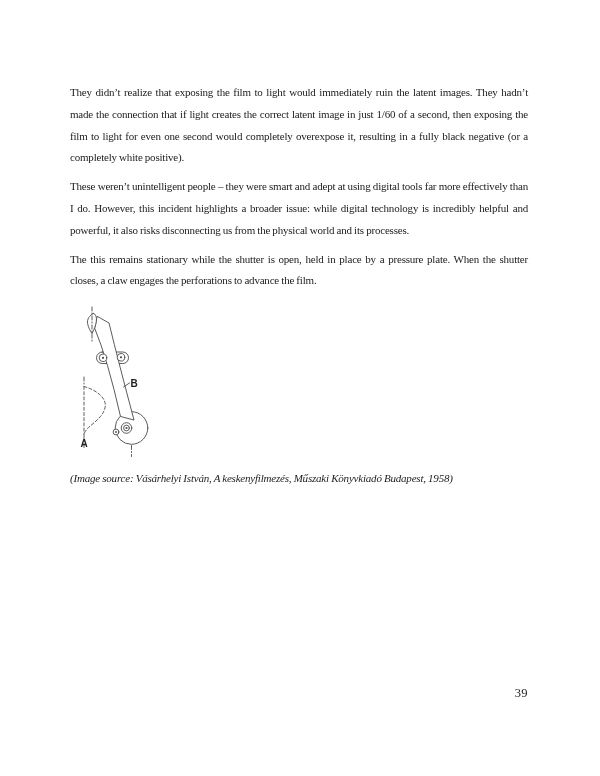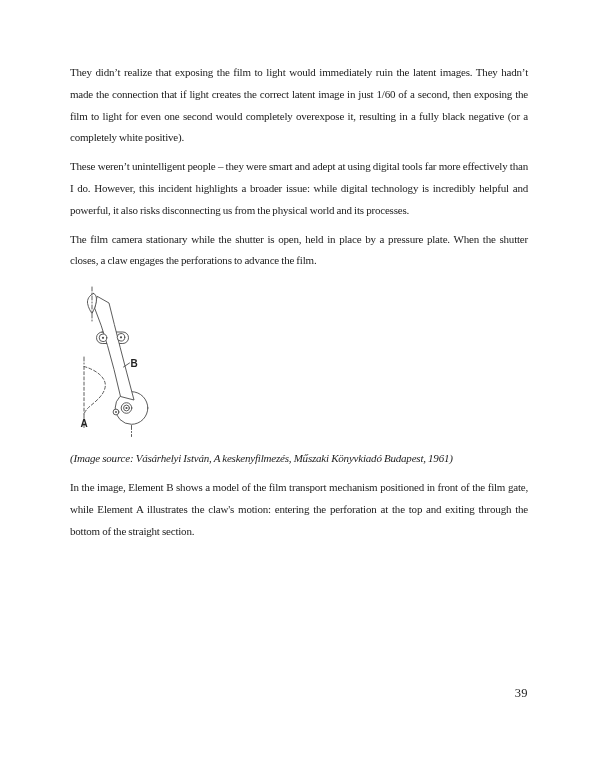--- a/index.html
+++ b/index.html
@@ -10,21 +10,21 @@
   body {
     width: 600px;
     height: 776px;
     overflow: hidden;
   }
   .page {
     position: relative;
     box-sizing: border-box;
     width: 600px;
     height: 776px;
-    padding: 62px 72px 0 70px;
+    padding: 82px 72px 0 70px;
     background: #ffffff;
     font-family: "Liberation Serif", serif;
     font-size: 11px;
     line-height: 21.8px;
     color: #1c1c1c;
     letter-spacing: -0.2px;
     word-spacing: -0.3px;
   }
   .page p {
     margin: 0 0 7px 0;
@@ -64,21 +64,21 @@
 
 <div class="page">
 
   <p>They didn’t realize that exposing the film to light would immediately ruin the latent images. They hadn’t made the connection that if light creates the correct latent image in just 1/60 of a second, then exposing the film to light for even one second would completely overexpose it, resulting in a fully black negative (or a completely white positive).</p>
 
   <p>These weren’t unintelligent people – they were smart and adept at using digital tools far more effectively than I do. However, this incident highlights a broader issue: while digital technology is incredibly helpful and powerful, it also risks disconnecting us from the physical world and its processes.</p>
 
 
 
 
-  <p>The film camera stationary while the shutter is open, held in place by a pressure plate. When the shutter closes, a claw engages the perforations to advance the film.</p>
+  <p>The this remains stationary while the shutter is open, held in place by a pressure plate. When the shutter closes, a claw engages the perforations to advance the film.</p>
 
   <div class="figure-block">
     <svg width="110" height="158" viewBox="58 392 110 158" fill="none" stroke="#4a4a4a" stroke-width="0.9" stroke-linecap="round">
 
       <circle cx="131.5" cy="519" r="16.3" fill="#ffffff"></circle>
 
       <rect x="96.5" y="443" width="32" height="11.5" rx="5.7" fill="#ffffff"></rect>
 
       <path fill="#ffffff" d="M97.5,407.5 L109,414 Q119,455 134,511 L120.5,507.5 Q107.5,450 94.8,419.5 Z"></path>
 
@@ -104,19 +104,18 @@
       <line x1="84" y1="525.5" x2="84" y2="539.5" stroke-dasharray="4 2 1 2"></line>
       <path stroke-dasharray="3 2.2" d="M84,477.5 C95,480.5 106,488 105.3,497 C104.5,506 95.5,512.5 88.5,518.5 C86.5,520.5 84.8,522.8 84,525"></path>
 
       <line x1="123.5" y1="478" x2="129.5" y2="474"></line>
 
       <text class="fig-label" x="130.5" y="477.5" stroke="none">B</text>
       <text class="fig-label" x="80.5" y="537.5" stroke="none">A</text>
     </svg>
   </div>
 
-  <p class="caption">(Image source: Vásárhelyi István, A keskenyfilmezés, Műszaki Könyvkiadó Budapest, 1961)</p>
+  <p class="caption">(Image source: Vásárhelyi István, A keskenyfilmezés, Műszaki Könyvkiadó Budapest, 1958)</p>
 
-  <p>In the image, Element B shows a model of the film transport mechanism positioned in front of the film gate, while Element A illustrates the claw's motion: entering the perforation at the top and exiting through the bottom of the straight section.</p>
 
   <div class="page-footer">39</div>
 
 </div>
 
 </body></html>

